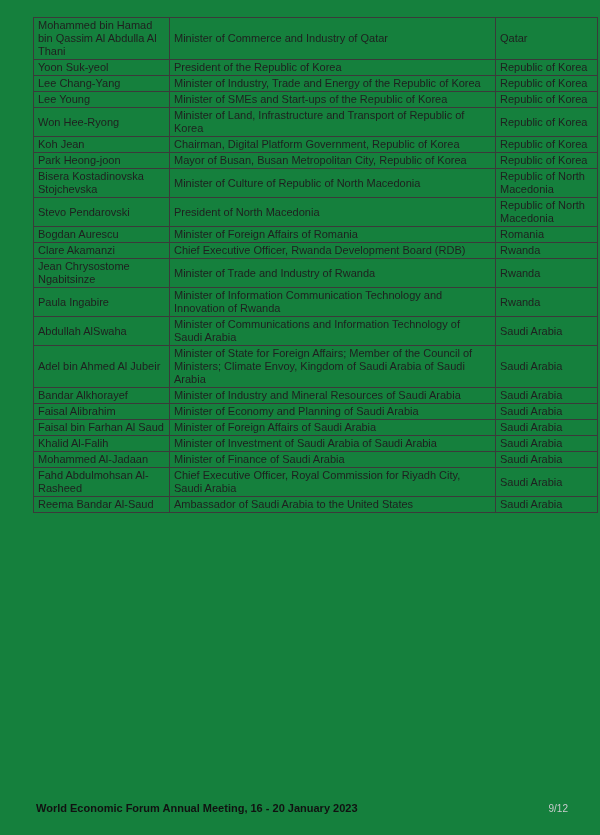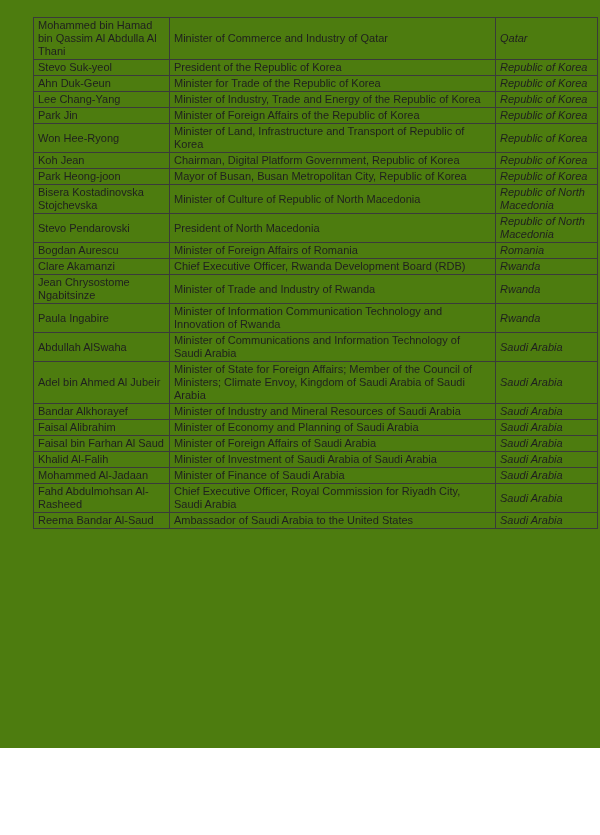--- a/index.html
+++ b/index.html
@@ -3,22 +3,22 @@
 <meta charset="utf-8">
 <style>
   html, body {
     margin: 0;
     padding: 0;
     background: #ffffff;
   }
   .page {
     position: relative;
     width: 600px;
-    height: 748px;
-    background: #4d7c0f;
+    height: 835px;
+    background: #15803d;
     font-family: "Liberation Sans", sans-serif;
     color: #1f1f1f;
     overflow: hidden;
   }
   table.delegates {
     position: absolute;
     left: 33px;
     top: 17px;
     width: 537px;
     border-collapse: collapse;
@@ -27,21 +27,21 @@
     line-height: 13px;
   }
   table.delegates td {
     border: 1px solid #3a3a3a;
     padding: 1px 4px;
     vertical-align: middle;
     word-wrap: break-word;
   }
   td.col-name  { width: 127px; }
   td.col-title { width: 317px; margin-left: 37px; }
-  td.col-country { width: 93px; font-style: italic; }
+  td.col-country { width: 93px; }
   .footer {
     position: absolute;
     left: 36px;
     right: 32px;
     top: 802px;
     display: flex;
     justify-content: space-between;
     align-items: center;
   }
   .footer-title {
@@ -61,37 +61,32 @@
 <div class="page">
 
   <table class="delegates">
     <tbody>
         <tr>
           <td class="col-name">Mohammed bin Hamad bin Qassim Al Abdulla Al Thani</td>
           <td class="col-title">Minister of Commerce and Industry of Qatar</td>
           <td class="col-country">Qatar</td>
         </tr>
         <tr>
-          <td class="col-name">Stevo Suk-yeol</td>
+          <td class="col-name">Yoon Suk-yeol</td>
           <td class="col-title">President of the Republic of Korea</td>
-          <td class="col-country">Republic of Korea</td>
-        </tr>
-        <tr>
-          <td class="col-name">Ahn Duk-Geun</td>
-          <td class="col-title">Minister for Trade of the Republic of Korea</td>
           <td class="col-country">Republic of Korea</td>
         </tr>
         <tr>
           <td class="col-name">Lee Chang-Yang</td>
           <td class="col-title">Minister of Industry, Trade and Energy of the Republic of Korea</td>
           <td class="col-country">Republic of Korea</td>
         </tr>
         <tr>
-          <td class="col-name">Park Jin</td>
-          <td class="col-title">Minister of Foreign Affairs of the Republic of Korea</td>
+          <td class="col-name">Lee Young</td>
+          <td class="col-title">Minister of SMEs and Start-ups of the Republic of Korea</td>
           <td class="col-country">Republic of Korea</td>
         </tr>
         <tr>
           <td class="col-name">Won Hee-Ryong</td>
           <td class="col-title">Minister of Land, Infrastructure and Transport of Republic of Korea</td>
           <td class="col-country">Republic of Korea</td>
         </tr>
         <tr>
           <td class="col-name">Koh Jean</td>
           <td class="col-title">Chairman, Digital Platform Government, Republic of Korea</td>

